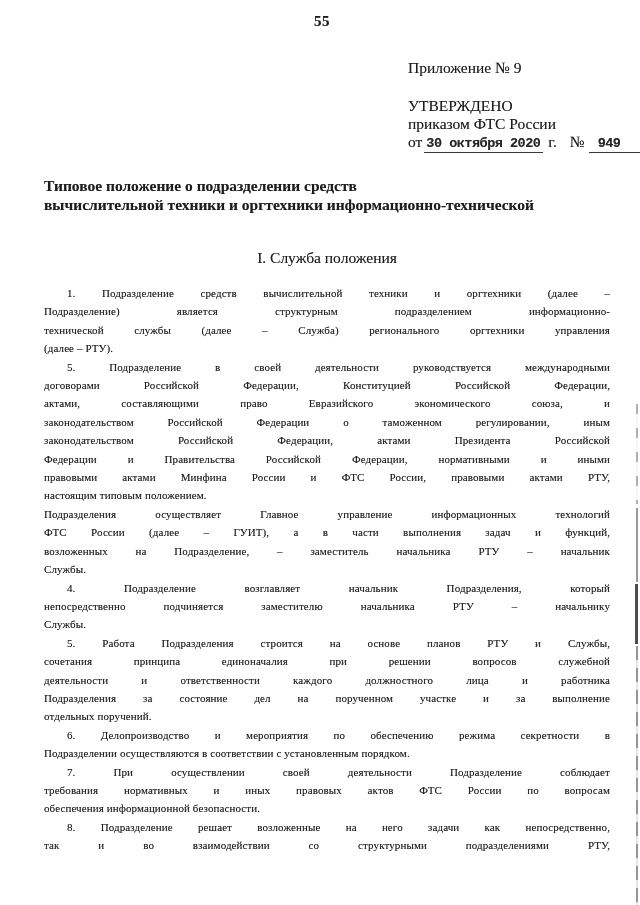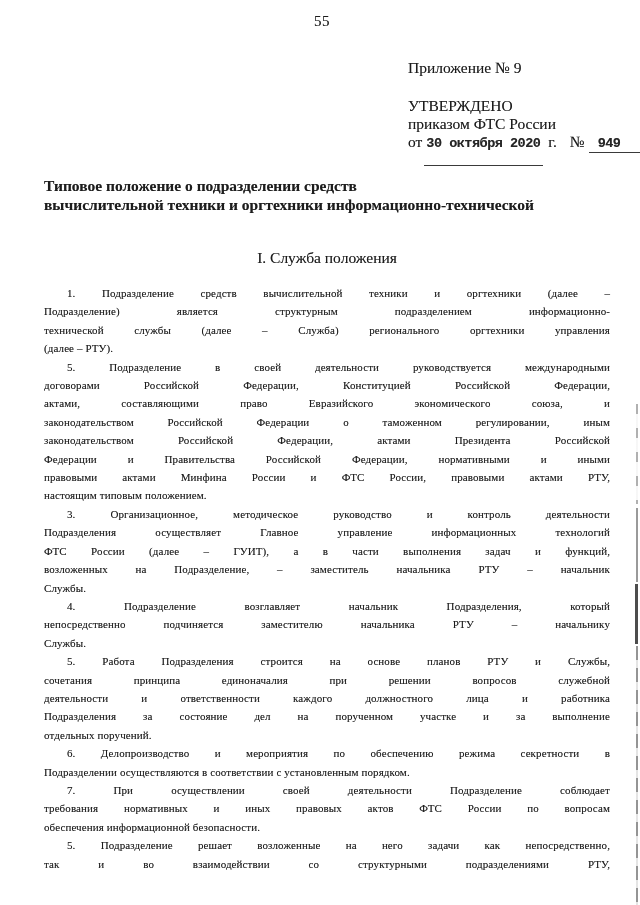--- a/index.html
+++ b/index.html
@@ -13,20 +13,21 @@
     overflow: hidden;
     text-shadow: 0 0 0.5px rgba(25,25,25,0.45);
   }
 
   
   .pageno {
     position: absolute;
     top: 13px; left: 314px;
     font-size: 15px;
     letter-spacing: 0.5px;
+    font-weight: bold;
   }
 
   
   .appendix {
     position: absolute;
     left: 408px; top: 59px;
     font-size: 15.5px;
     line-height: 18px;
     white-space: nowrap;
   }
@@ -35,21 +36,21 @@
   .stamp {
     font-family: "Liberation Mono", monospace;
     font-size: 13.5px;
     font-weight: bold;
     letter-spacing: -0.5px;
     color: var(--stamp-ink, #262626);
     border-bottom: 1.3px solid var(--underline, #3a3a3a);
     display: inline-block;
     line-height: 15px;
   }
-  .stamp.date { margin-left: 2px; padding: 0 3px 14px 2px; }
+  .stamp.date { margin-left: 2px; padding: 0 3px 1px 2px; }
   .g-suffix { margin-left: 5px; }
   .no-sign { margin-left: 13px; }
   .stamp.num { margin-left: 4px; padding: 0 33px 1px 9px; }
 
   
   .doc-title {
     position: absolute;
     left: 44px; top: 176px; width: 566px;
     text-align: left;
     font-weight: bold;
@@ -124,21 +125,20 @@
         <div class="line firstline">5.  Подразделение в своей деятельности руководствуется международными</div>
         <div class="line">договорами Российской Федерации, Конституцией Российской Федерации,</div>
         <div class="line">актами, составляющими право Евразийского экономического союза, и</div>
         <div class="line">законодательством Российской Федерации о таможенном регулировании, иным</div>
         <div class="line">законодательством Российской Федерации, актами Президента Российской</div>
         <div class="line">Федерации и Правительства Российской Федерации, нормативными и иными</div>
         <div class="line">правовыми актами Минфина России и ФТС России, правовыми актами РТУ,</div>
         <div class="line lastline">настоящим типовым положением.</div>
       </div>
       <div>
-        <div class="line firstline">3.  Организационное, методическое руководство и контроль деятельности</div>
         <div class="line">Подразделения осуществляет Главное управление информационных технологий</div>
         <div class="line">ФТС России (далее – ГУИТ), а в части выполнения задач и функций,</div>
         <div class="line">возложенных на Подразделение, – заместитель начальника РТУ – начальник</div>
         <div class="line lastline">Службы.</div>
       </div>
       <div>
         <div class="line firstline">4.  Подразделение возглавляет начальник Подразделения, который</div>
         <div class="line">непосредственно подчиняется заместителю начальника РТУ – начальнику</div>
         <div class="line lastline">Службы.</div>
       </div>
@@ -152,21 +152,21 @@
       <div>
         <div class="line firstline">6.  Делопроизводство и мероприятия по обеспечению режима секретности в</div>
         <div class="line lastline">Подразделении осуществляются в соответствии с установленным порядком.</div>
       </div>
       <div>
         <div class="line firstline">7.  При осуществлении своей деятельности Подразделение соблюдает</div>
         <div class="line">требования нормативных и иных правовых актов ФТС России по вопросам</div>
         <div class="line lastline">обеспечения информационной безопасности.</div>
       </div>
       <div>
-        <div class="line firstline">5.  Подразделение решает возложенные на него задачи как непосредственно,</div>
+        <div class="line firstline">8.  Подразделение решает возложенные на него задачи как непосредственно,</div>
         <div class="line">так и во взаимодействии со структурными подразделениями РТУ,</div>
       </div>
     </div>
 
   <div class="edge edge-a"></div>
   <div class="edge edge-b"></div>
   <div class="edge edge-c"></div>
   <div class="edge edge-d"></div>
 
 </div>

